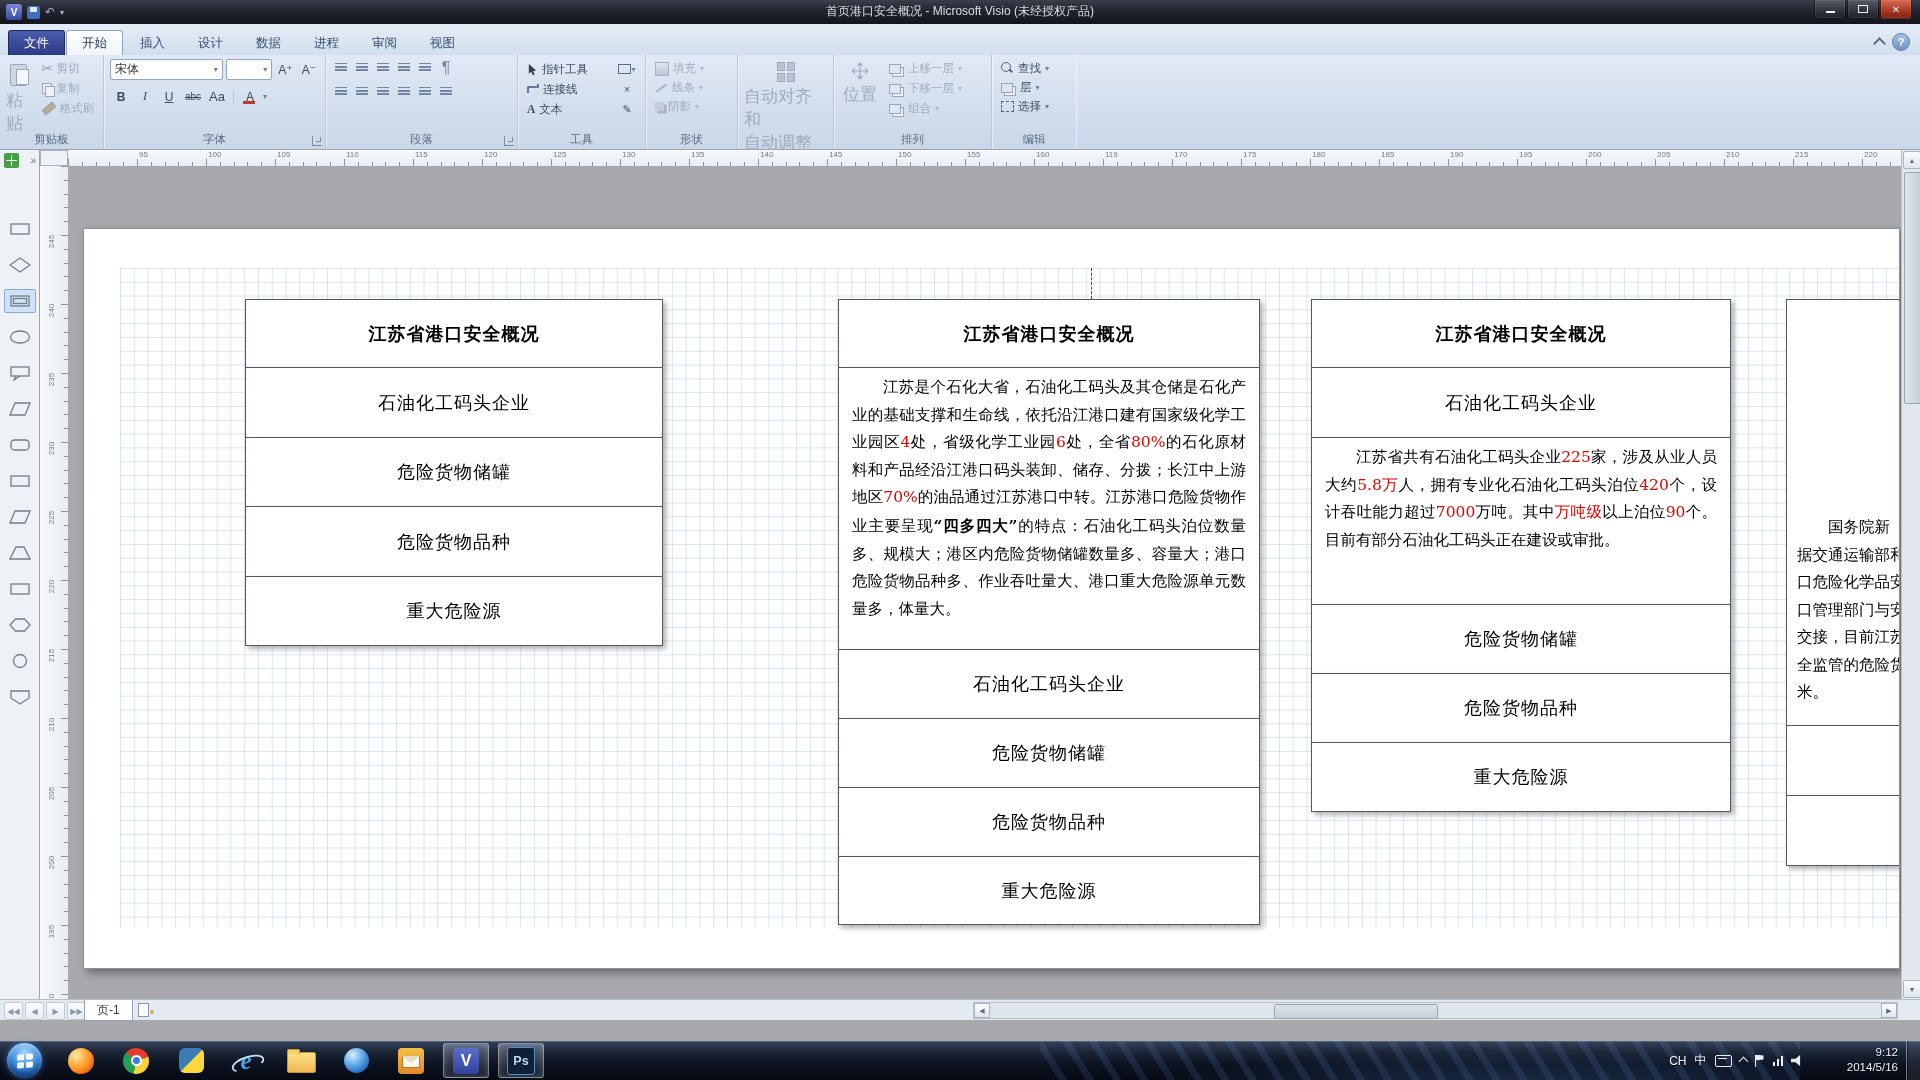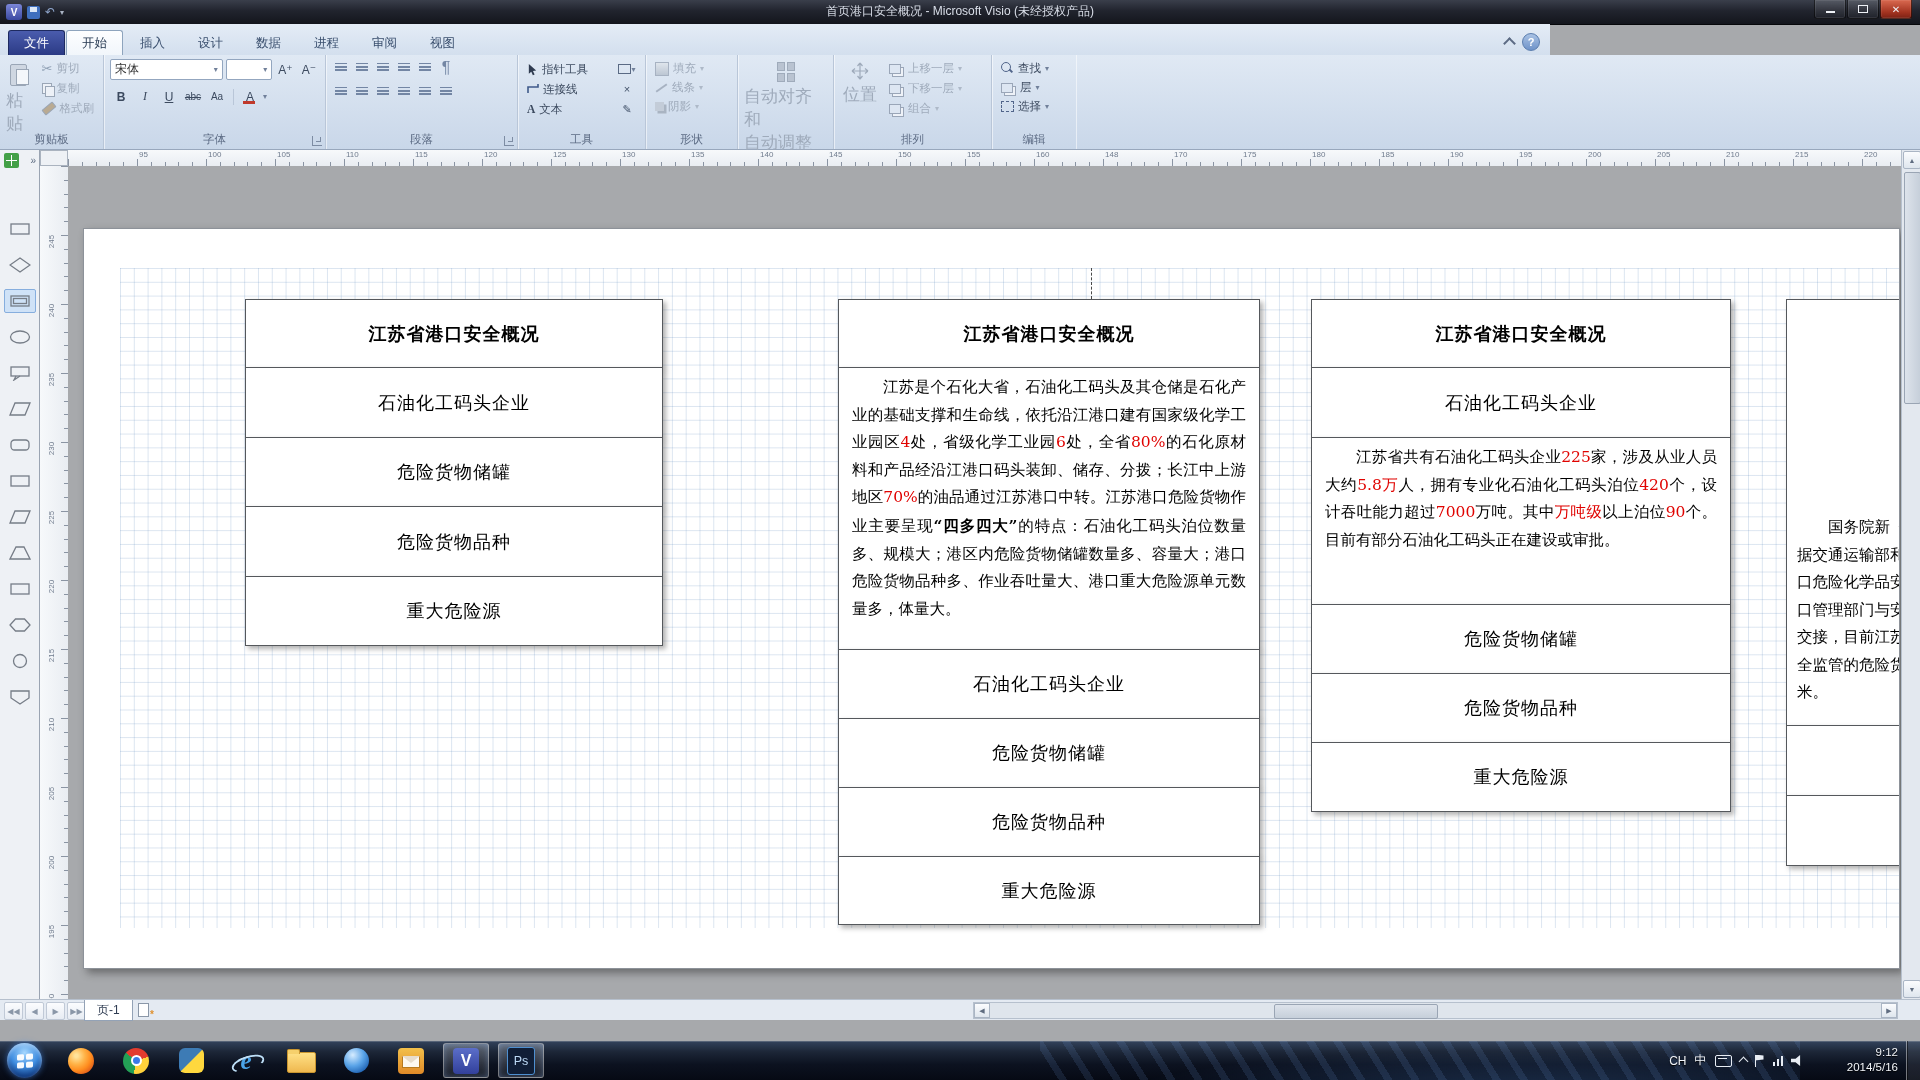--- a/index.html
+++ b/index.html
@@ -21,21 +21,21 @@
   .winbtns{position:absolute;right:8px;top:0;display:flex;}
   .wbtn{width:30px;height:18px;margin-left:1px;border:1px solid rgba(0,0,0,.6);
     border-top:none;border-radius:0 0 3px 3px;
     background:linear-gradient(rgba(255,255,255,.14),rgba(255,255,255,.03));
     box-shadow:inset 0 0 0 1px rgba(255,255,255,.08);
     display:flex;align-items:center;justify-content:center;color:#eef1f6;font-size:10px;}
   .wbtn.close{background:linear-gradient(#d96950,#a1321f 70%,#7e2215);}
   .wbtn .bar{width:9px;height:2px;background:#eef1f6;margin-top:6px;}
   .wbtn .box{width:8px;height:6px;border:1.5px solid #eef1f6;}
   
-  .tabrow{position:absolute;left:0;top:24px;width:1550px;height:31px;
+  .tabrow{position:absolute;left:0;top:24px;width:1920px;height:31px;
     background:linear-gradient(#e4ecf6,#d3dfee);border-bottom:1px solid #8ea4bd;}
   .tabs{position:absolute;left:8px;bottom:0;display:flex;align-items:flex-end;}
   .tab{height:24px;line-height:24px;padding:0 15px;font-size:12.5px;color:#3a4f6e;
     border:1px solid transparent;border-bottom:none;border-radius:3px 3px 0 0;margin-right:1px;}
   .tab.file{background:linear-gradient(#4a5cad,#2b3a85);color:#fff;border-color:#1e2a60;}
   .tab.active{background:linear-gradient(#fdfeff,#f1f6fb);border-color:#8ea4bd;color:#23364f;}
   .tabctrl{position:absolute;right:10px;bottom:4px;display:flex;align-items:center;gap:8px;}
   .chev{width:7px;height:7px;border-left:2px solid #5c6b84;border-top:2px solid #5c6b84;transform:rotate(45deg);margin-top:3px;}
   .helpbtn{width:16px;height:16px;border-radius:50%;background:linear-gradient(#a9c2e4,#6f93c9);
     color:#fff;font-size:11px;font-weight:bold;display:flex;align-items:center;justify-content:center;border:1px solid #5a7dae;}
@@ -197,21 +197,21 @@
     border:1px solid #c9952f;border-bottom:none;border-radius:2px 2px 0 0;}
   .i-globe{width:25px;height:25px;border-radius:50%;
     background:radial-gradient(circle at 35% 28%,#d6ecff,#5aa4e8 45%,#1c5fb0 82%);}
   .i-mail{position:relative;width:26px;height:26px;border-radius:4px;background:linear-gradient(#f3c04a,#e08a28);}
   .i-mail:before{content:"";position:absolute;left:4px;top:8px;width:16px;height:10px;background:#fdf8ef;border:1px solid #b87a1e;}
   .i-mail:after{content:"";position:absolute;left:4px;top:8px;width:0;height:0;
     border-left:9px solid transparent;border-right:9px solid transparent;border-top:7px solid #e7dccb;}
   .i-visio{width:26px;height:26px;border-radius:4px;background:linear-gradient(#5b6ec9,#32409b);
     color:#fff;font-weight:bold;font-size:16px;display:flex;align-items:center;justify-content:center;}
   .i-ps{width:26px;height:26px;background:#101e36;border:1px solid #4e8fd0;border-radius:3px;
-    color:#bcd9f5;font-weight:normal;font-size:12.5px;display:flex;align-items:center;justify-content:center;}
+    color:#bcd9f5;font-weight:bold;font-size:12.5px;display:flex;align-items:center;justify-content:center;}
   .tray{position:absolute;right:116px;top:0;height:100%;display:flex;align-items:center;gap:8px;color:#fff;}
   .tr-txt{font-size:12px;color:#f2f5fa;text-shadow:0 1px 1px #000;}
   .tr-kbd{width:15px;height:10px;border:1px solid #e8edf4;border-radius:2px;position:relative;}
   .tr-kbd:before{content:"";position:absolute;left:2px;top:2px;width:9px;height:1.5px;background:#e8edf4;}
   .tr-chev{width:6px;height:6px;border-left:1.5px solid #e8edf4;border-top:1.5px solid #e8edf4;transform:rotate(45deg);margin-top:2px;}
   .tr-flag{width:10px;height:12px;position:relative;}
   .tr-flag:before{content:"";position:absolute;left:0;top:0;width:9px;height:6px;background:#e8edf4;clip-path:polygon(0 0,100% 15%,100% 85%,0 100%);}
   .tr-flag:after{content:"";position:absolute;left:0;top:0;width:1.5px;height:12px;background:#e8edf4;}
   .tr-net{display:flex;align-items:flex-end;gap:1.5px;height:11px;}
   .tr-net i{display:block;width:2.5px;background:#e8edf4;}
@@ -300,21 +300,21 @@
             <span class="dd8">▾</span>
           </div>
         <span class="fbtn">A⁺</span>
         <span class="fbtn">A⁻</span>
       </div>
       <div style="display:flex;gap:2px;align-items:center;margin-top:6px;">
         <span class="fbtn" style="font-weight:bold">B</span>
         <span class="fbtn it">I</span>
         <span class="fbtn u">U</span>
         <span class="fbtn s">abc</span>
-        <span class="fbtn" style="font-size:10px">Aa</span>
+        <span class="fbtn" style="font-size:13px">Aa</span>
         <span style="width:1px;height:16px;background:#b9c6d8;margin:0 3px;"></span>
         <span class="fbtn fcolor">A</span>
         <span class="dd8">▾</span>
       </div>
       <div class="glabel">字体</div>
       <div class="launcher"></div>
     </div>
 
     <div class="rgroup" style="width:192px">
       <div style="display:flex;gap:3px;">
@@ -634,21 +634,21 @@
       <span class="tick" style="left: 924.6px;"></span>
       <span class="tick" style="left: 938.4px;"></span>
       <span class="tick" style="left: 952.2px;"></span>
       <span class="tick maj" style="left: 966px;"></span>
       <span class="tnum" style="left: 968px;">160</span>
       <span class="tick" style="left: 979.8px;"></span>
       <span class="tick" style="left: 993.6px;"></span>
       <span class="tick" style="left: 1007.4px;"></span>
       <span class="tick" style="left: 1021.2px;"></span>
       <span class="tick maj" style="left: 1035px;"></span>
-      <span class="tnum" style="left: 1037px;">148</span>
+      <span class="tnum" style="left: 1037px;">119</span>
       <span class="tick" style="left: 1048.8px;"></span>
       <span class="tick" style="left: 1062.6px;"></span>
       <span class="tick" style="left: 1076.4px;"></span>
       <span class="tick" style="left: 1090.2px;"></span>
       <span class="tick maj" style="left: 1104px;"></span>
       <span class="tnum" style="left: 1106px;">170</span>
       <span class="tick" style="left: 1117.8px;"></span>
       <span class="tick" style="left: 1131.6px;"></span>
       <span class="tick" style="left: 1145.4px;"></span>
       <span class="tick" style="left: 1159.2px;"></span>

